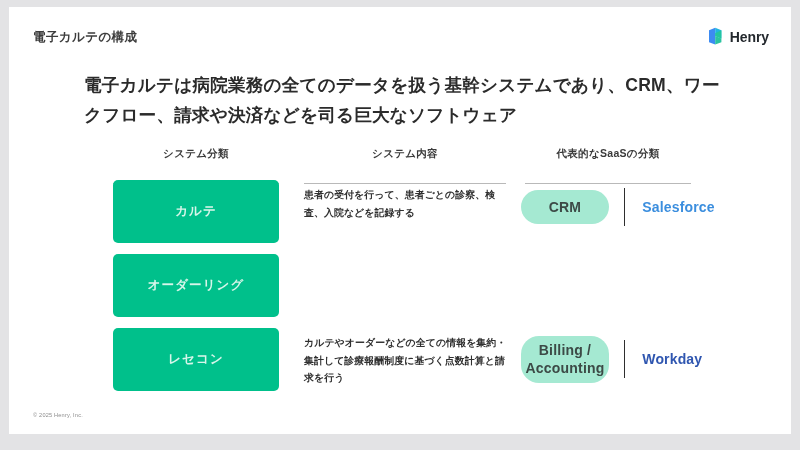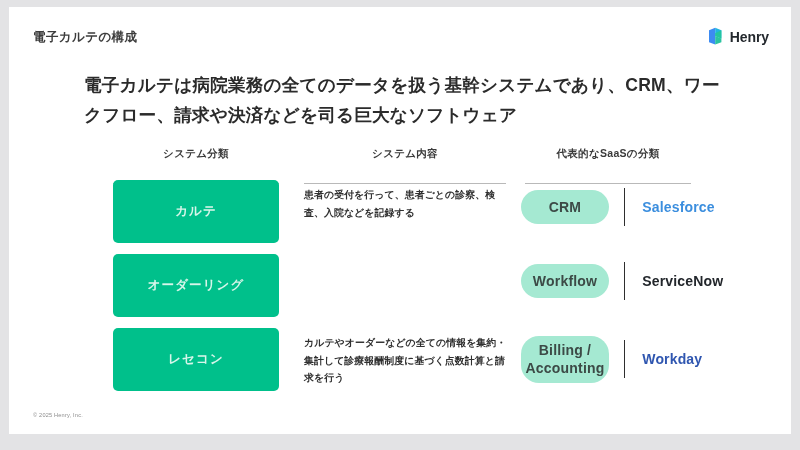--- a/index.html
+++ b/index.html
@@ -237,27 +237,20 @@
           </div>
           <div class="divider"></div>
           <span class="vendor" style="color: rgb(59, 142, 222);">Salesforce</span>
         </div>
       </div>
 
       <div class="row">
         <div class="cat-box">
           <span class="cat-label">オーダーリング</span>
         </div>
-        <div class="saas">
-          <div class="pill">
-            <span class="pill-label">Workflow</span>
-          </div>
-          <div class="divider"></div>
-          <span class="vendor" style="color: rgb(34, 38, 43);">ServiceNow</span>
-        </div>
       </div>
 
       <div class="row">
         <div class="cat-box">
           <span class="cat-label">レセコン</span>
         </div>
         <div class="desc">カルテやオーダーなどの全ての情報を集約・集計して診療報酬制度に基づく点数計算と請求を行う</div>
         <div class="saas">
           <div class="pill">
             <span class="pill-label">Billing /<br>Accounting</span>

